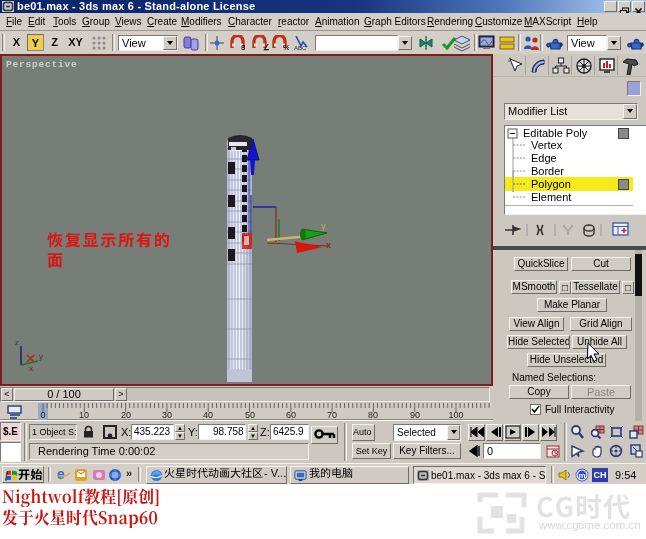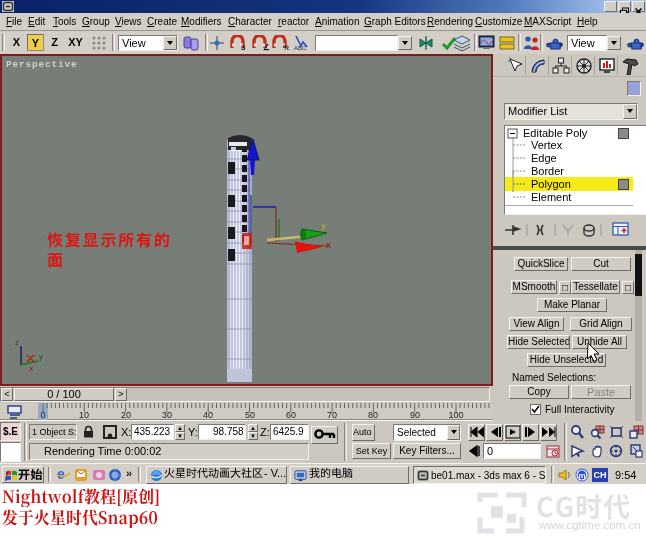--- a/index.html
+++ b/index.html
@@ -7,20 +7,21 @@
 .sunk{border-top:1px solid #7d7a75;border-left:1px solid #7d7a75;border-right:1px solid #f2f0ec;border-bottom:1px solid #f2f0ec;}
 .btn{position:absolute;border-top:1px solid #f4f2ee;border-left:1px solid #f4f2ee;border-right:1px solid #6f6c67;border-bottom:1px solid #6f6c67;background:#d0ccc4;font-size:10.5px;text-align:center;color:#000;line-height:13px;white-space:nowrap;overflow:hidden;}
 .t11{font-size:11px;color:#000;}
 </style></head><body>
 <div class="ab" style="left:0;top:0;width:646px;height:13px;background:linear-gradient(90deg,#0a2268 0%,#15357e 55%,#4f78bc 78%,#a9c7ef 97%);">
 <svg class="ab" style="left:2px;top:1px" width="12" height="11">
       <rect x="0" y="0" width="12" height="11" fill="#c8c8c8"></rect>
       <rect x="1.5" y="1.5" width="9" height="8" fill="none" stroke="#333" stroke-width="1.5" rx="2"></rect>
       <path d="M4 5.5h4" stroke="#333" stroke-width="1.5"></path>
     </svg>
+<div class="ab" style="left:17px;top:0px;font-size:11px;font-weight:bold;color:#fff;letter-spacing:0.2px;">be01.max - 3ds max 6 - Stand-alone License</div>
 <div class="ab bev" style="left:604px;top:1px;width:13px;height:11px"><svg width="11" height="9">
         <path d="M2 8h6" stroke="#000" stroke-width="2"></path>
       </svg></div>
 <div class="ab bev" style="left:618px;top:1px;width:13px;height:11px"><svg width="11" height="9">
         <rect x="3.5" y="1" width="6" height="4.6" fill="none" stroke="#000"></rect>
         <rect x="1.5" y="3.4" width="6" height="4.6" fill="#d3cfc7" stroke="#000"></rect>
       </svg></div>
 <div class="ab bev" style="left:632px;top:1px;width:13px;height:11px"><svg width="11" height="9">
         <path d="M2.5 1.5l6 6M8.5 1.5l-6 6" stroke="#000" stroke-width="1.6"></path>
       </svg></div>
@@ -531,21 +532,21 @@
     </svg>
     <svg class="ab" style="left:609px;top:4px" width="15" height="14" viewBox="0 0 15 14">
       <rect x="3" y="3" width="9" height="8" fill="none" stroke="#283878" stroke-width="1.6"></rect>
       <path d="M1 1l3 3M14 1l-3 3M1 13l3-3M14 13l-3-3" stroke="#283878"></path>
     </svg>
     <svg class="ab" style="left:629px;top:4px" width="15" height="14" viewBox="0 0 15 14">
       <rect x="5" y="1" width="9" height="8" fill="#cc8888" stroke="#883030"></rect>
       <path d="M5 5h9M9.5 1v8" stroke="#883030"></path>
       <rect x="1" y="6" width="7" height="7" fill="#e8e8f0" stroke="#283878" stroke-width="1.4"></rect>
     </svg>
-    <div class="ab sunk" style="left:29px;top:22px;width:280px;height:17px;background:#d2cec6;font-size:11px;line-height:15px;padding-left:14px">Rendering Time  0:00:02</div>
+    <div class="ab sunk" style="left:29px;top:22px;width:280px;height:17px;background:#d2cec6;font-size:11px;line-height:15px;padding-left:8px">Rendering Time  0:00:02</div>
     <div class="btn" style="left:352px;top:22px;width:39px;height:16px;line-height:14px;font-size:9px">Set Key</div>
     <div class="btn" style="left:393px;top:22px;width:68px;height:16px;line-height:14px;font-size:10px">Key Filters...</div>
     <svg class="ab" style="left:468px;top:24px" width="14" height="12" viewBox="0 0 14 12">
       <path d="M2 6l7-5v10zM11 1v10" stroke="#000" fill="#000" stroke-width="1.4"></path>
     </svg>
     <div class="ab sunk" style="left:483px;top:22px;width:58px;height:16px;background:#fff;font-size:11px;line-height:14px;padding-left:3px">0</div>
     <svg class="ab" style="left:546px;top:23px" width="14" height="14" viewBox="0 0 14 14">
       <rect x="1" y="2" width="12" height="11" fill="#e8e8f4" stroke="#a03030"></rect>
       <path d="M1 5h12" stroke="#a03030"></path>
       <circle cx="9" cy="9" r="3" fill="none" stroke="#c02020"></circle>

